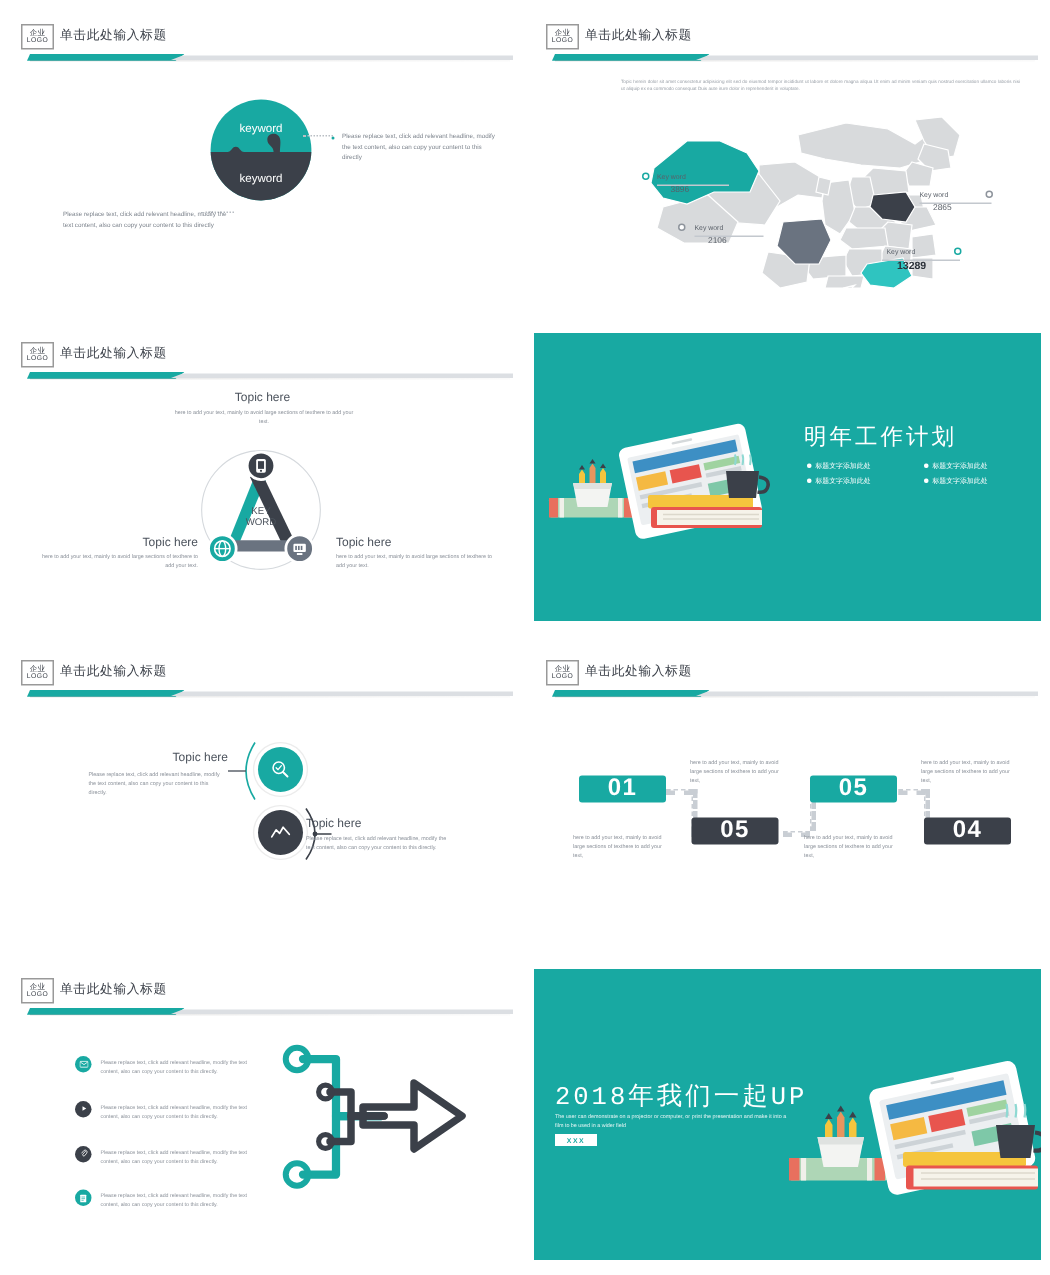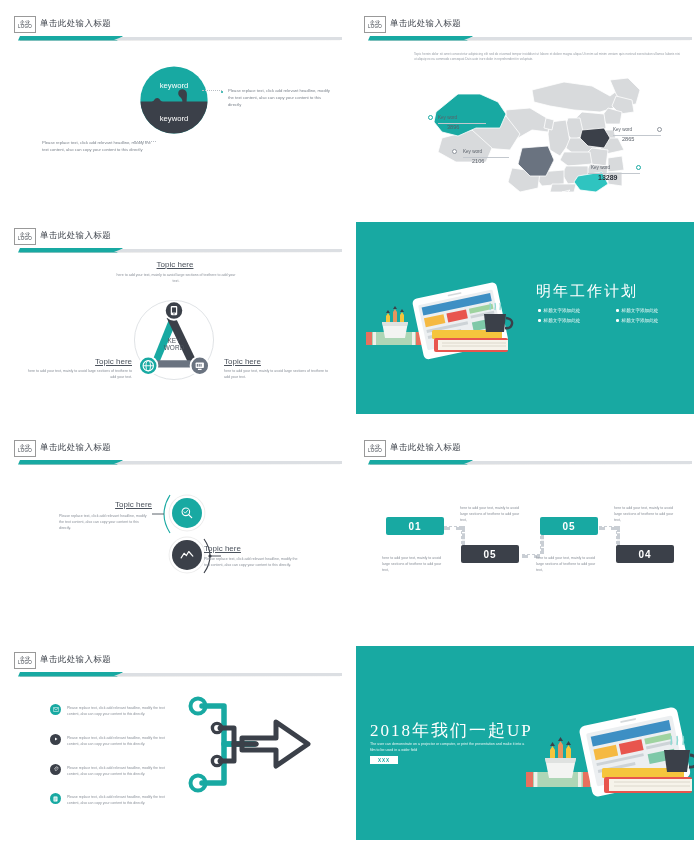--- a/index.html
+++ b/index.html
@@ -61,21 +61,21 @@
   }
   .bar .shadow {
     position: absolute; left: 6px; top: 5.2px; right: 2px;
     height: 1.2px;
     background: linear-gradient(90deg, rgba(0,0,0,.10), rgba(0,0,0,.02));
   }
 
   
   .body-sm { font-size: 4.2px; color: #7c838c; line-height: 1.65; }
   .body-xs { font-size: 3.6px; color: #8a9099; line-height: 1.7; }
-  .topic { font-size: 8px; color: #4b525c; text-decoration: underline; }
+  .topic { font-size: 8px; color: #4b525c; }
   .dotline { border-top: 0.7px dotted #b9bec4; }
 
   
   .puzzle-wrap { position: absolute; left: 133px; top: 55px; width: 70px; height: 70px; }
   .puz-svg { width: 70px; height: 70px; display: block; }
   .s1-right { position: absolute; left: 215px; top: 78px; width: 110px; }
   .s1-left  { position: absolute; left: 36px; top: 130px; width: 110px; }
   .s1-right .lead { position: relative; padding-left: 7px; }
   .s1-right .lead:before {
     content: ""; position: absolute; left: 0; top: 3px;
@@ -129,39 +129,39 @@
   .c-dark { background: #3b4049; }
   .s5-t1 { position: absolute; left: 88px; top: 66px; width: 58px; text-align: right; }
   .s5-b1 { position: absolute; left: 53px; top: 79px; width: 93px; text-align: left; }
   .s5-t2 { position: absolute; left: 198px; top: 110px; width: 60px; text-align: left; }
   .s5-b2 { position: absolute; left: 198px; top: 122px; width: 98px; text-align: left; }
   .arcline { position: absolute; }
 
   
   .numbox { position: absolute; width: 58px; height: 18px; border-radius: 2px;
             display: flex; align-items: center; justify-content: center;
-            font-size: 10px; font-weight: bold; color: #fff; letter-spacing: 1px; }
+            font-size: 16px; font-weight: bold; color: #fff; letter-spacing: 1px; }
   .nb-teal { background: #18a9a2; }
   .nb-dark { background: #3b4049; }
   .ntx { position: absolute; width: 62px; }
   .dash { position: absolute; border-style: dashed; border-color: #c9ced4; }
 
   
   .s7-list { position: absolute; left: 44px; top: 58px; width: 125px; }
   .s7-row { display: flex; align-items: flex-start; gap: 6px; margin-bottom: 16.5px; }
   .s7-ico { width: 11px; height: 11px; border-radius: 50%; flex: none;
             display: flex; align-items: center; justify-content: center; }
   .s7-ico.teal { background: #18a9a2; }
   .s7-ico.dark { background: #3b4049; }
   .s7-tx { font-size: 3.5px; color: #8a9099; line-height: 1.75; padding-top: 1px; }
   .arrow-wrap { position: absolute; left: 178px; top: 46px; width: 130px; height: 105px; }
 
   
   .s8-title { position: absolute; left: 14px; top: 73px;
-              font-size: 17px; color: #fff; letter-spacing: 2px; font-family: Liberation Serif, serif; }
+              font-size: 17px; color: #fff; letter-spacing: 2px; font-family: Liberation Mono, monospace; }
   .s8-sub { position: absolute; left: 14px; top: 96px; width: 155px;
             font-size: 3.6px; color: #e7f6f5; line-height: 1.6; }
   .s8-btn { position: absolute; left: 14px; top: 110px; width: 28px; height: 8px;
             background: #fff; display: flex; align-items: center; justify-content: center;
             font-size: 4.6px; color: #18a9a2; letter-spacing: 1px; font-weight: bold; }
 </style>
 </head>
 <body>
 
 <div class="grid">

